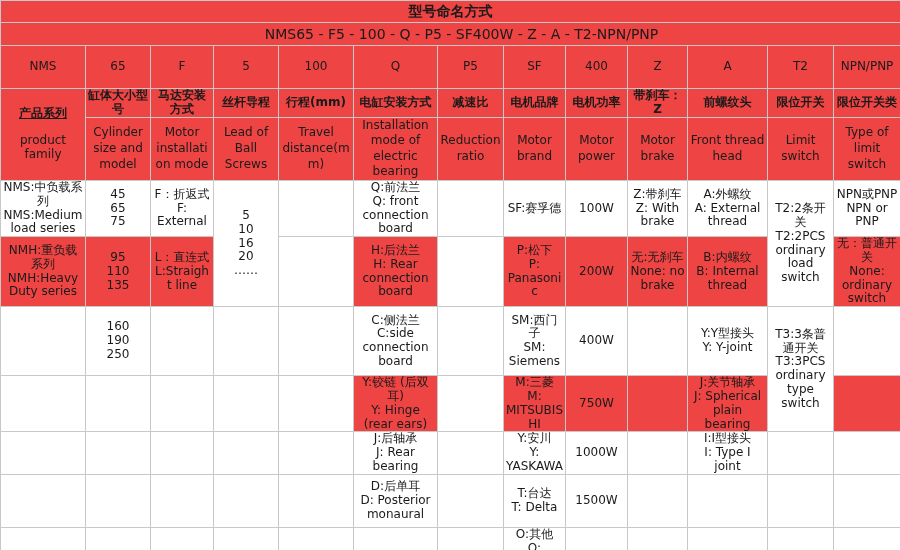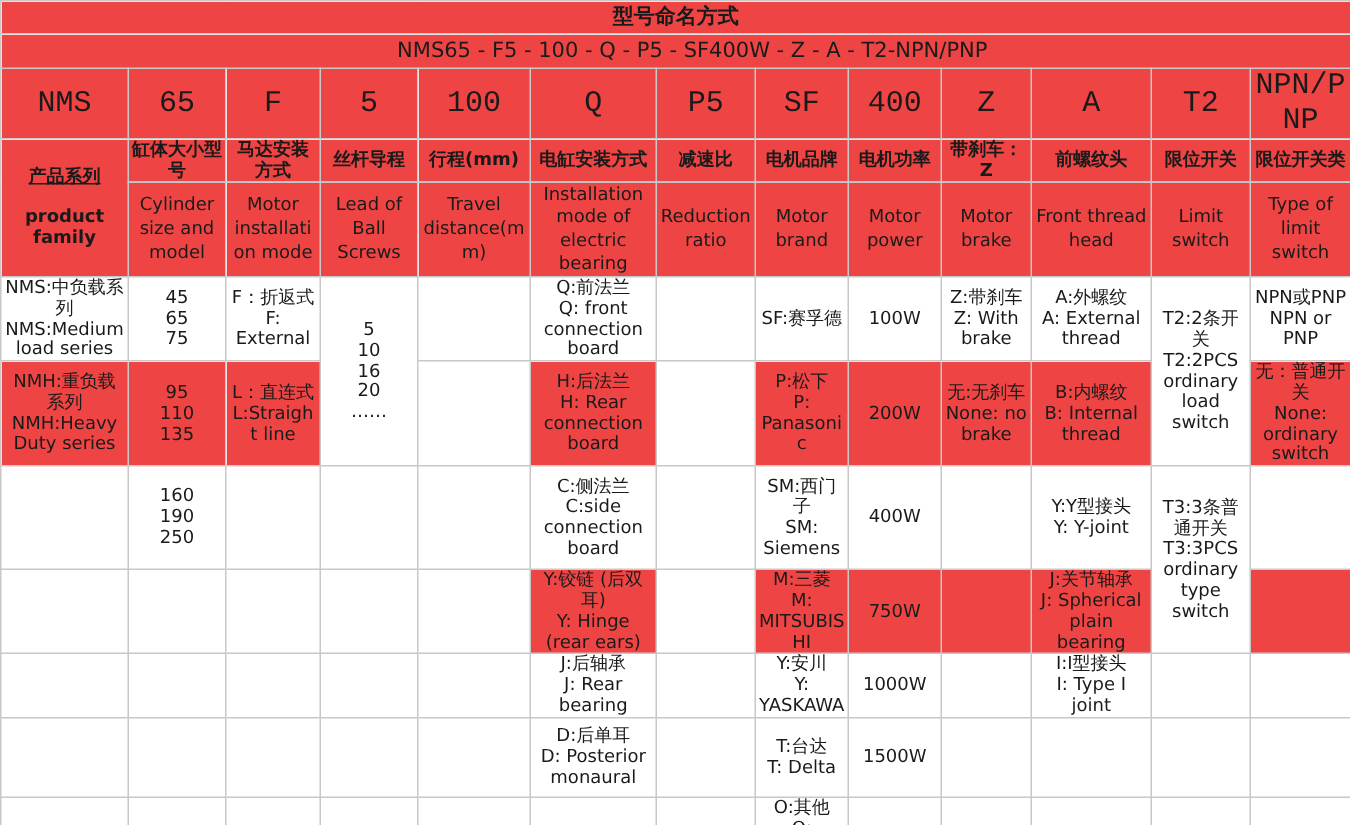--- a/index.html
+++ b/index.html
@@ -3,25 +3,25 @@
 <meta charset="utf-8">
 <style>
   html,body{margin:0;padding:0;background:#ffffff;}
   body{width:900px;height:550px;font-family:"DejaVu Sans","Liberation Sans",sans-serif;color:#1a1a1a;}
   table{border-collapse:collapse;table-layout:fixed;width:900px;}
   td{border:1px solid #c8c8c8;text-align:center;vertical-align:middle;padding:0 2px;
      font-size:12px;line-height:1.15;white-space:pre-line;overflow:hidden;word-wrap:break-word;}
   .hl{background:#ef4444;}
   .title-row td{font-size:14px;font-weight:bold;line-height:1.2;}
   .model-row td{font-size:14px;line-height:1.2;padding-left:24px;}
-  .code-row td{font-size:20px;font-family:Liberation Mono, monospace;}
+  .code-row td{font-size:12px;}
   .zh-head{font-weight:bold;font-size:12px;margin-left:29px;}
   .en-head{font-size:12px;line-height:1.3;}
   .col1-head .zh{font-weight:bold;text-decoration:underline;}
-  .col1-head .en{font-weight:bold;}
+  .col1-head .en{font-weight:normal;}
   td.white{background:#ffffff;}
 </style>
 </head>
 <body>
 
 <table>
   <colgroup>
     <col style="width:85px">
       <col style="width:65px">
       <col style="width:63px">

